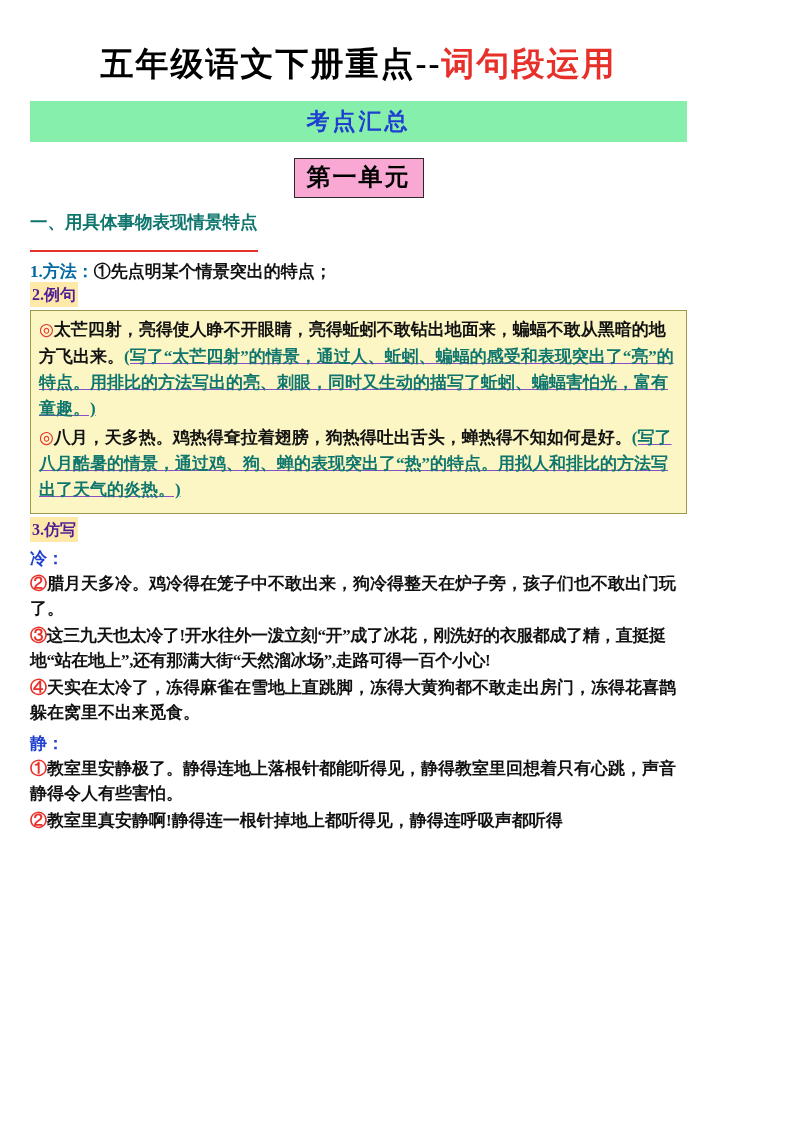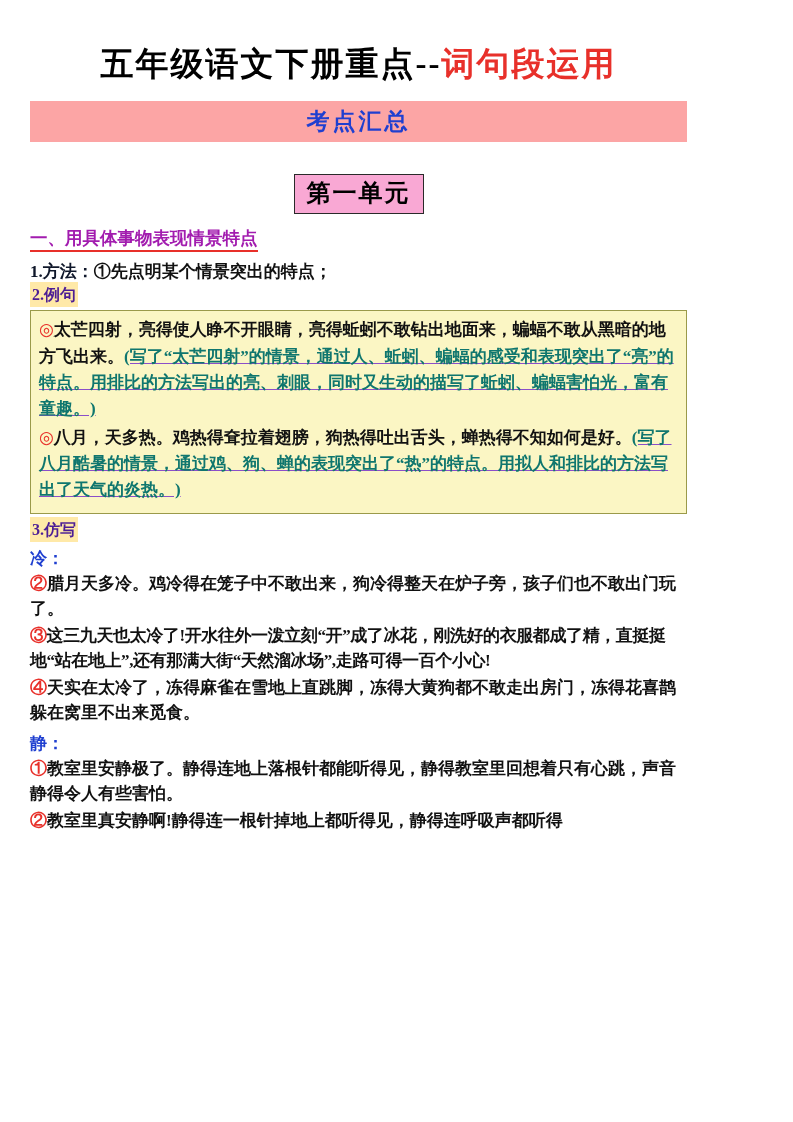--- a/index.html
+++ b/index.html
@@ -29,26 +29,26 @@
     font-weight: bold;
     letter-spacing: 2px;
     margin: 8px 0 14px 0;
     white-space: nowrap;
   }
   .main-title .part-black { color: #000000; }
   .main-title .part-red { color: #e8302a; }
 
   
   .banner {
-    background: #fca5a5;
+    background: #86efac;
     height: 41px;
     display: flex;
     align-items: center;
     justify-content: center;
-    margin: 0 0 32px 0;
+    margin: 0 0 16px 0;
   }
   .banner-text {
     color: #1f3fd0;
     font-size: 23px;
     font-weight: bold;
     letter-spacing: 3px;
   }
 
   
   .unit-wrap {
@@ -61,32 +61,32 @@
     border: 1px solid #2a2a2a;
     padding: 2px 12px 4px 12px;
     font-size: 24px;
     font-weight: bold;
     color: #000;
     letter-spacing: 2px;
   }
 
   
   .sec-heading {
-    color: #a21caf;
+    color: #0f766e;
     font-weight: bold;
     font-size: 17.5px;
     border-bottom: 2px solid #e8302a;
     display: inline-block;
     line-height: 1.25;
     margin: 2px 0 6px 0;
-    padding-bottom: 0px;
+    padding-bottom: 16px;
   }
 
   .label-red {
-    color: #0f172a;
+    color: #0369a1;
     font-weight: bold;
   }
   .label-highlight {
     background: #ffe9a8;
     font-weight: bold;
     color: #4c1d95;
     padding: 4px 2px;
   }
 
   .line {

